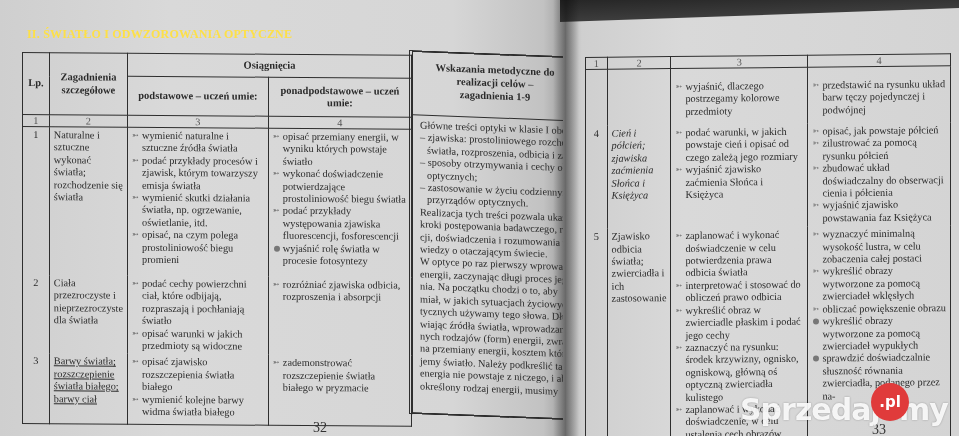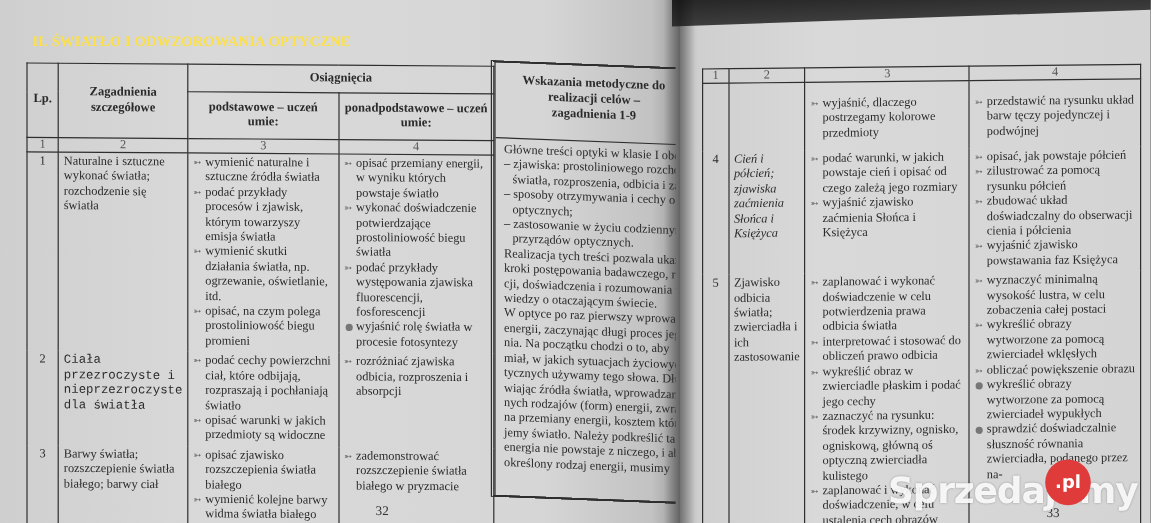--- a/index.html
+++ b/index.html
@@ -14,21 +14,21 @@
   td,th{border:1.3px solid #2e2e2e;vertical-align:top;font-size:10.3px;line-height:12.4px;padding:2px 4px;font-weight:normal;}
   th{text-align:center;vertical-align:middle;font-weight:bold;font-size:10.5px;}
   .num-row td{text-align:center;padding:0 2px;height:11px;line-height:11px;color:#555;}
   .lp{text-align:center;}
   .bul{position:relative;padding-left:10px;margin:0;}
   .bul .mk{position:absolute;left:0;top:0;font-size:8px;color:#666;}
   .bul .dot{position:absolute;left:1px;top:3px;width:6px;height:6px;border-radius:50%;background:#777;}
   .meth{position:absolute;left:409px;top:50px;width:150px;height:360px;border:2px solid #2e2e2e;border-left:4px double #2e2e2e;border-right:none;transform:skewY(2.2deg);transform-origin:left top;}
   .meth-head{text-align:center;font-weight:bold;font-size:10.5px;line-height:13px;padding:8px 2px 6px 16px;border-bottom:1.5px solid #2e2e2e;height:48px;}
   .meth-body{font-size:10.3px;line-height:12.4px;padding:4px 4px 0 7px;white-space:nowrap;overflow:hidden;}
-  .page-num{position:absolute;font-size:11px;color:#333;}
+  .page-num{position:absolute;font-size:14px;color:#333;}
   .watermark{position:absolute;left:740px;top:392px;font-family:"DejaVu Sans",sans-serif;font-weight:bold;font-size:30px;color:rgba(255,255,255,.9);letter-spacing:-1px;text-shadow:0 0 2px rgba(0,0,0,.3);}
   .wm-badge{position:absolute;left:871px;top:383px;width:38px;height:38px;border-radius:50%;background:#e03b3b;color:#fff;font-family:"DejaVu Sans",sans-serif;font-weight:bold;font-size:15px;line-height:38px;text-align:center;}
 </style>
 </head>
 <body>
 
 <div class="page page-left"></div>
 <div class="page page-right"></div>
 <div class="dark-top"></div>
 <div class="spine"></div>
@@ -75,36 +75,36 @@
       <p class="bul"><span class="mk">➳</span><span>opisać przemiany energii, w wyniku których powstaje światło</span></p>
       <p class="bul"><span class="mk">➳</span><span>wykonać doświadczenie potwierdzające prostoliniowość biegu światła</span></p>
       <p class="bul"><span class="mk">➳</span><span>podać przykłady występowania zjawiska fluorescencji, fosforescencji</span></p>
       <p class="bul"><span class="dot"></span><span>wyjaśnić rolę światła w procesie fotosyntezy</span></p>
     </td>
   </tr>
   <tr>
     <td class="lp" style="border-top:none;border-bottom:none;height:60px;">
           <div>2</div>
         </td>
-    <td style="border-top:none;border-bottom:none;font-family:Liberation Mono, monospace;">
+    <td style="border-top:none;border-bottom:none;">
           <div>Ciała przezroczyste i nieprzezroczyste dla światła</div>
         </td>
     <td style="border-top:none;border-bottom:none;">
       <p class="bul"><span class="mk">➳</span><span>podać cechy powierzchni ciał, które odbijają, rozpraszają i pochłaniają światło</span></p>
       <p class="bul"><span class="mk">➳</span><span>opisać warunki w jakich przedmioty są widoczne</span></p>
     </td>
     <td style="border-top:none;border-bottom:none;">
       <p class="bul"><span class="mk">➳</span><span>rozróżniać zjawiska odbicia, rozproszenia i absorpcji</span></p>
     </td>
   </tr>
   <tr>
     <td class="lp" style="border-top:none;height:66px;">
           <div>3</div>
         </td>
-    <td style="border-top:none;">
+    <td style="border-top:none;text-decoration:underline;">
           <div>Barwy światła; rozszczepienie światła białego; barwy ciał</div>
         </td>
     <td style="border-top:none;">
       <p class="bul"><span class="mk">➳</span><span>opisać zjawisko rozszczepienia światła białego</span></p>
       <p class="bul"><span class="mk">➳</span><span>wymienić kolejne barwy widma światła białego</span></p>
     </td>
     <td style="border-top:none;">
       <p class="bul"><span class="mk">➳</span><span>zademonstrować rozszczepienie światła białego w pryzmacie</span></p>
     </td>
   </tr>

